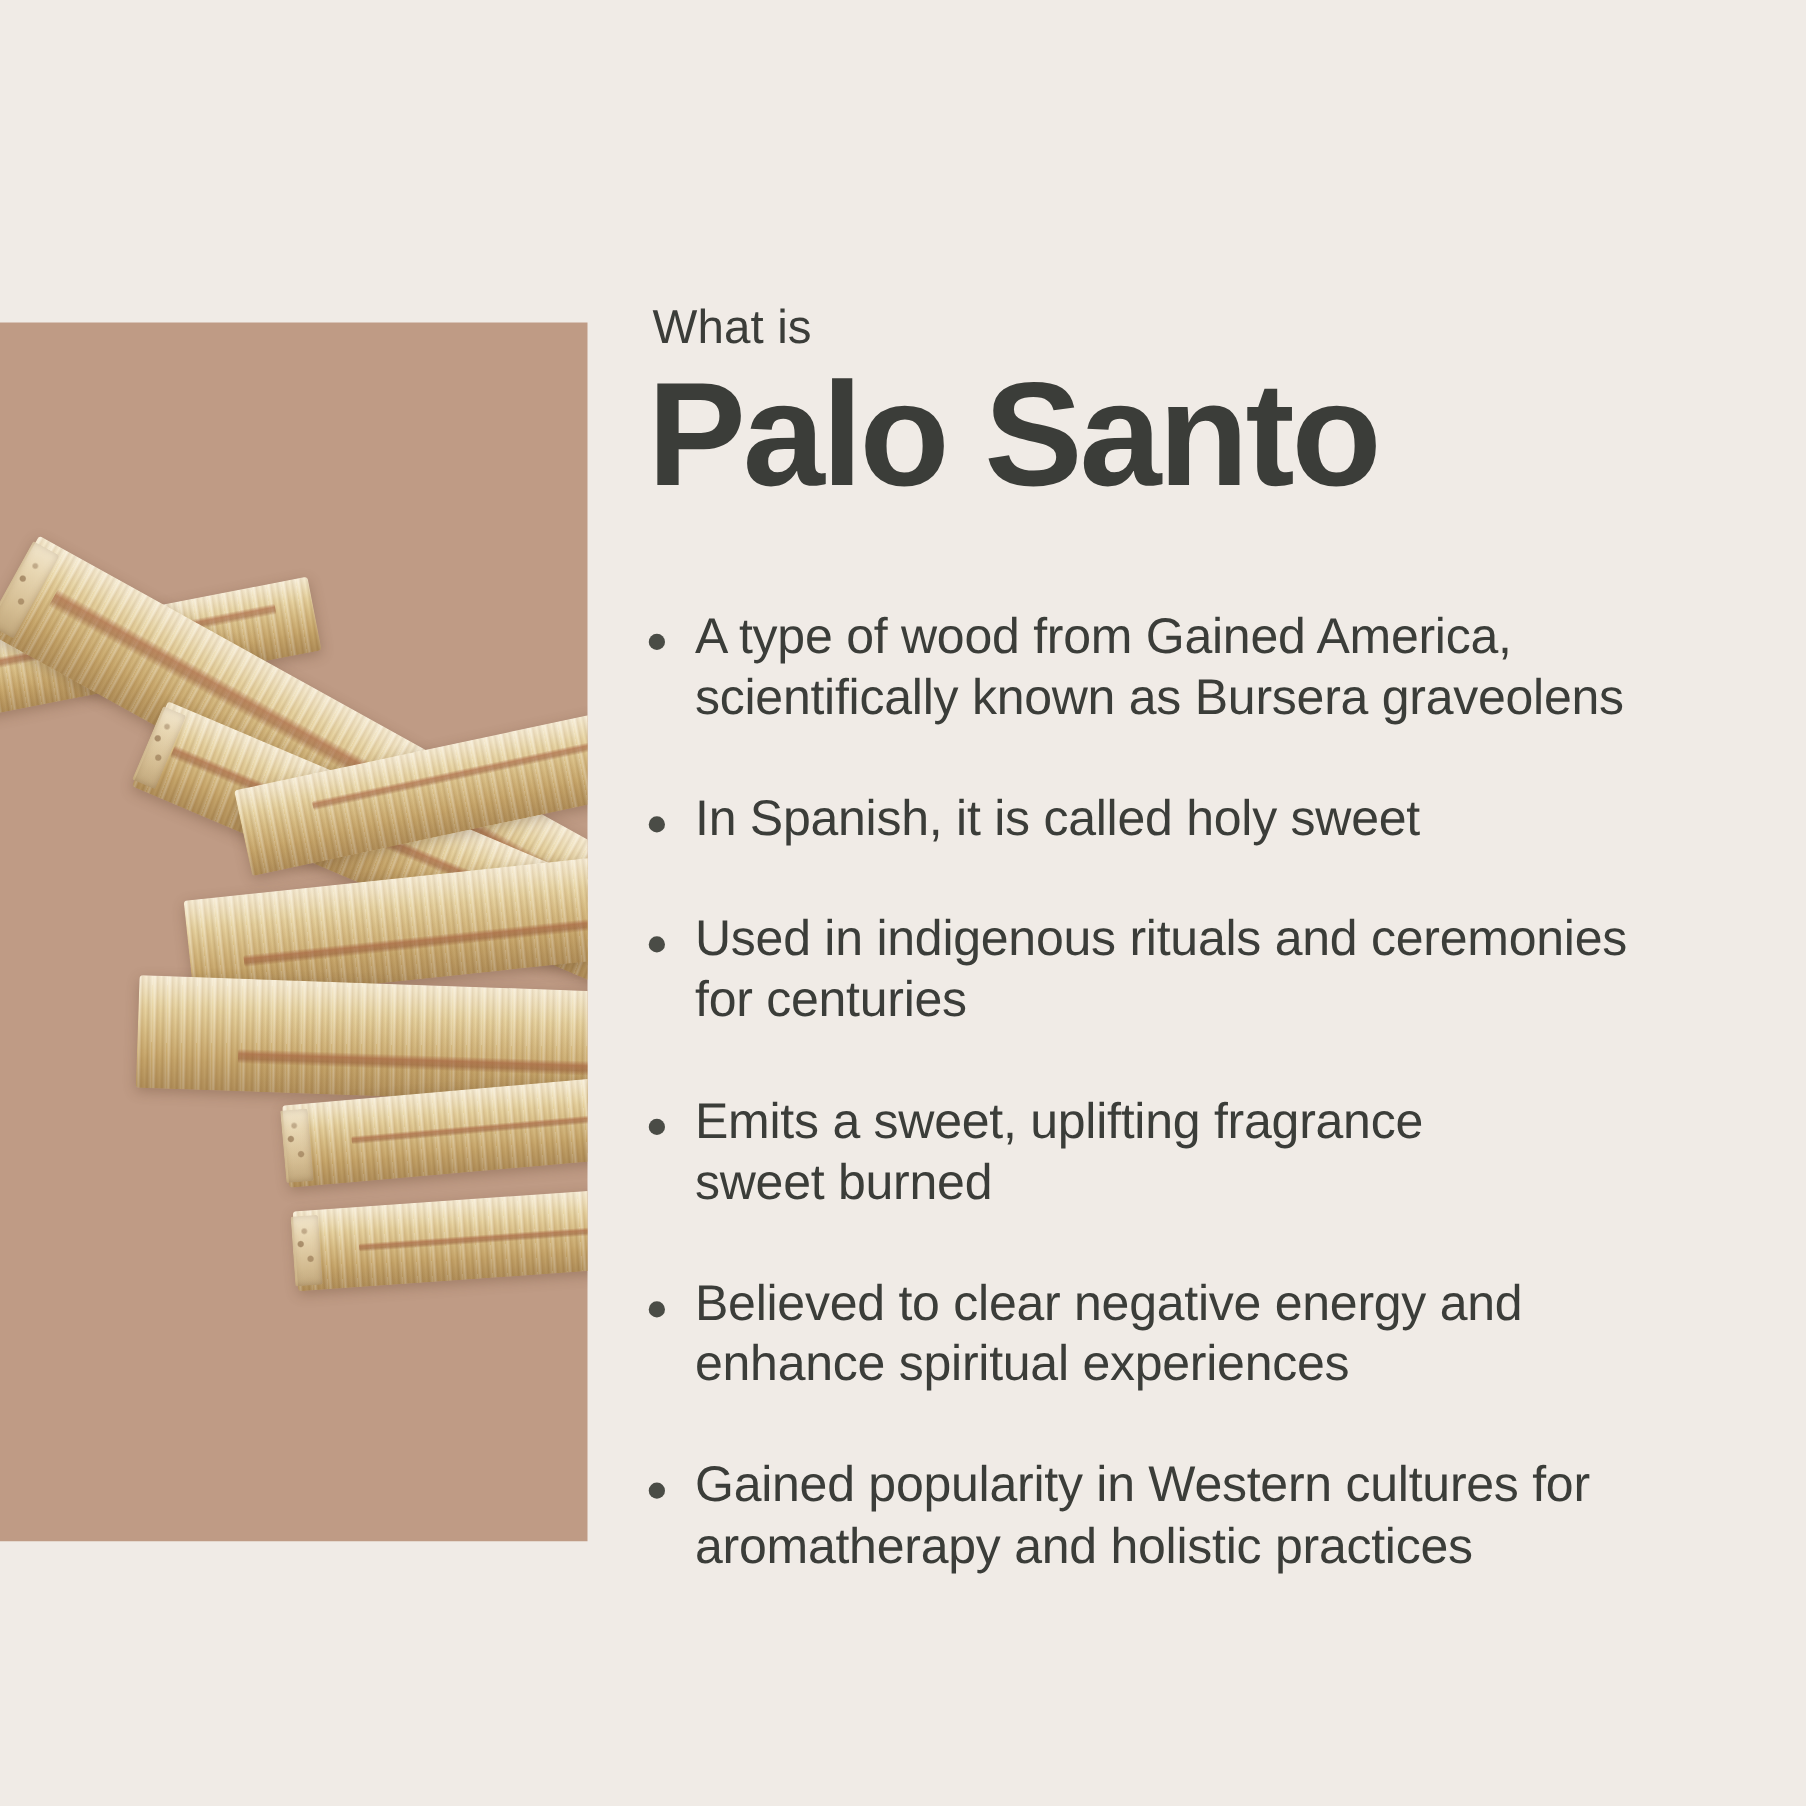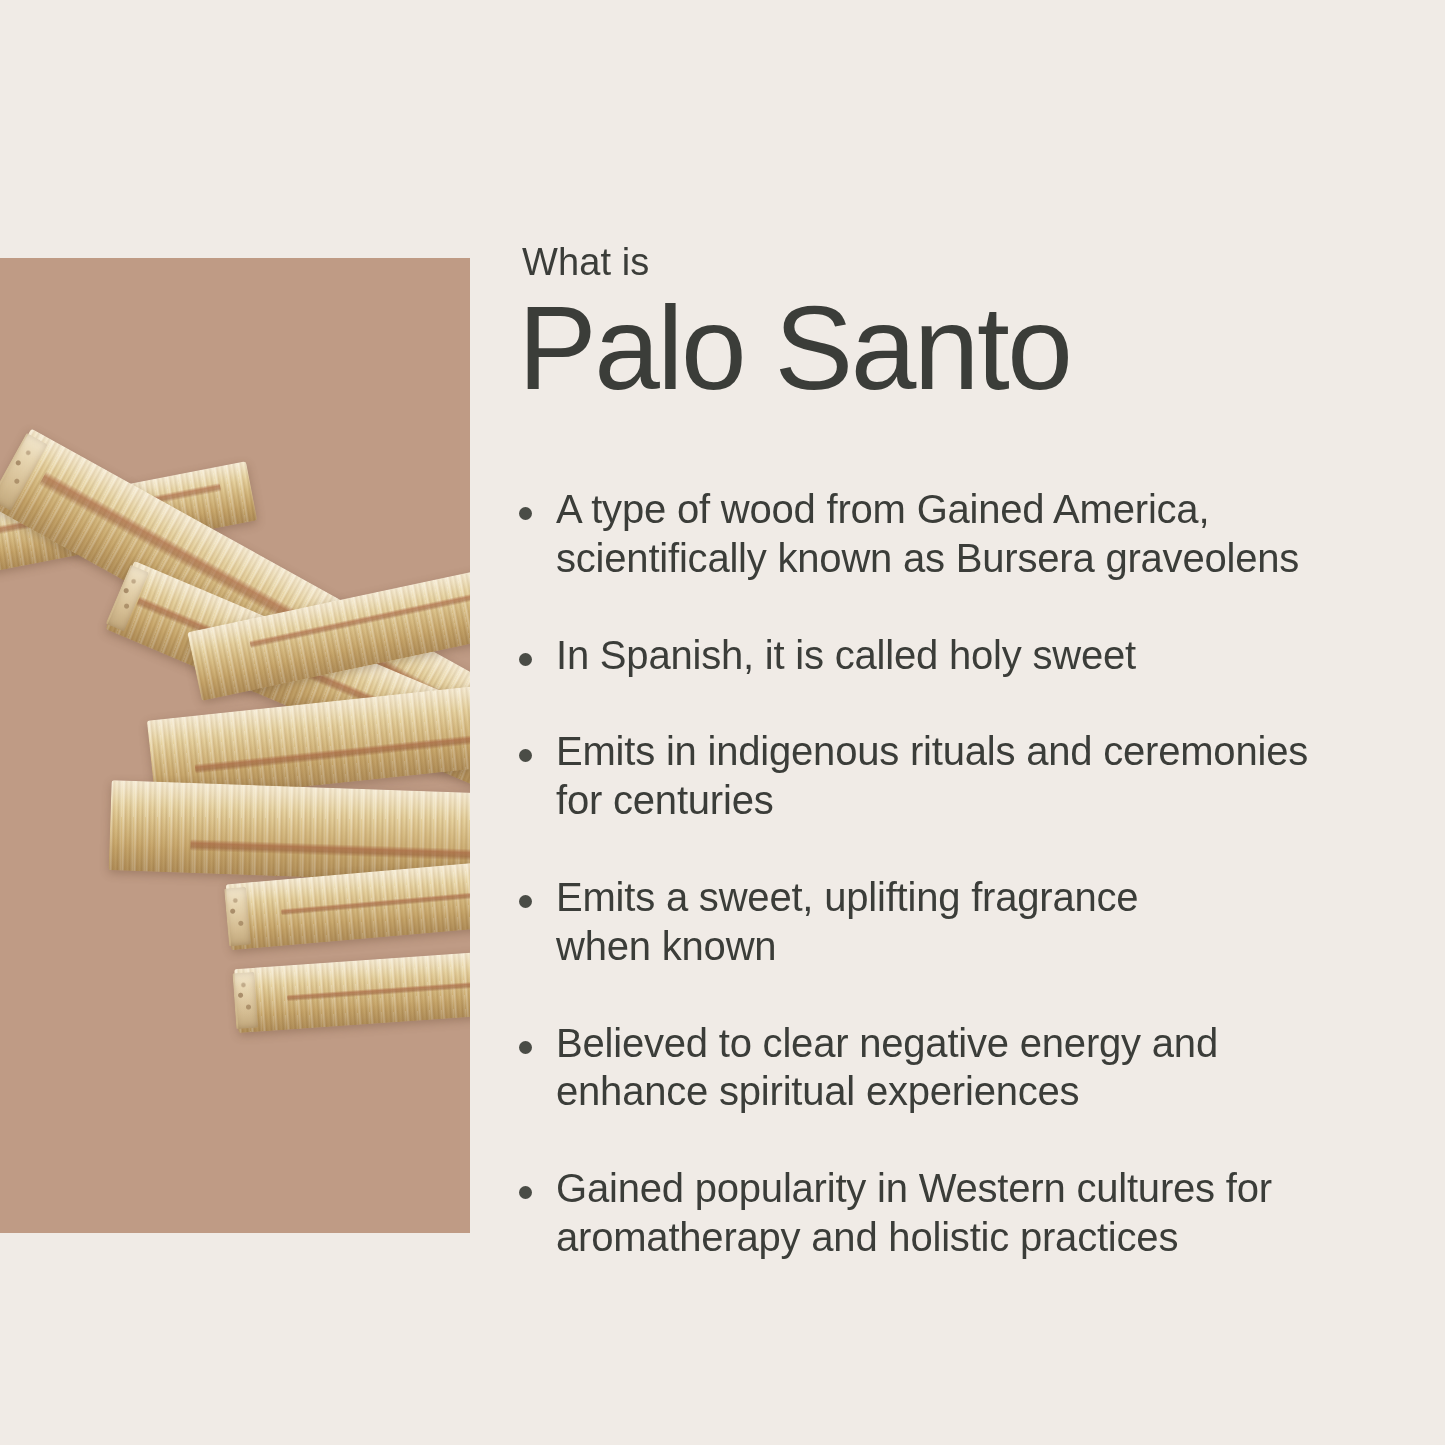--- a/index.html
+++ b/index.html
@@ -142,21 +142,21 @@
     font-size: 38px;
     line-height: 1.0;
     color: #3b3d39;
     letter-spacing: 0.1px;
     margin: 0 0 8px 4px;
   }
 
   #headline {
     font-size: 118px;
     line-height: 1.0;
-    font-weight: normal;
+    font-weight: bold;
     color: #3b3d39;
     letter-spacing: -2.5px;
     margin: 0 0 0 0;
   }
 
   #bullet-list {
     list-style: none;
     margin: 78px 0 0 0;
     padding: 0;
   }
@@ -243,28 +243,28 @@
 scientifically known as Bursera graveolens</span>
       </li>
 
       <li class="bullet-item">
         <span class="bullet-dot"></span>
         <span class="bullet-text">In Spanish, it is called holy sweet</span>
       </li>
 
       <li class="bullet-item">
         <span class="bullet-dot"></span>
-        <span class="bullet-text">Emits in indigenous rituals and ceremonies
+        <span class="bullet-text">Used in indigenous rituals and ceremonies
 for centuries</span>
       </li>
 
       <li class="bullet-item">
         <span class="bullet-dot"></span>
         <span class="bullet-text">Emits a sweet, uplifting fragrance
-when known</span>
+sweet burned</span>
       </li>
 
       <li class="bullet-item">
         <span class="bullet-dot"></span>
         <span class="bullet-text">Believed to clear negative energy and
 enhance spiritual experiences</span>
       </li>
 
       <li class="bullet-item">
         <span class="bullet-dot"></span>

